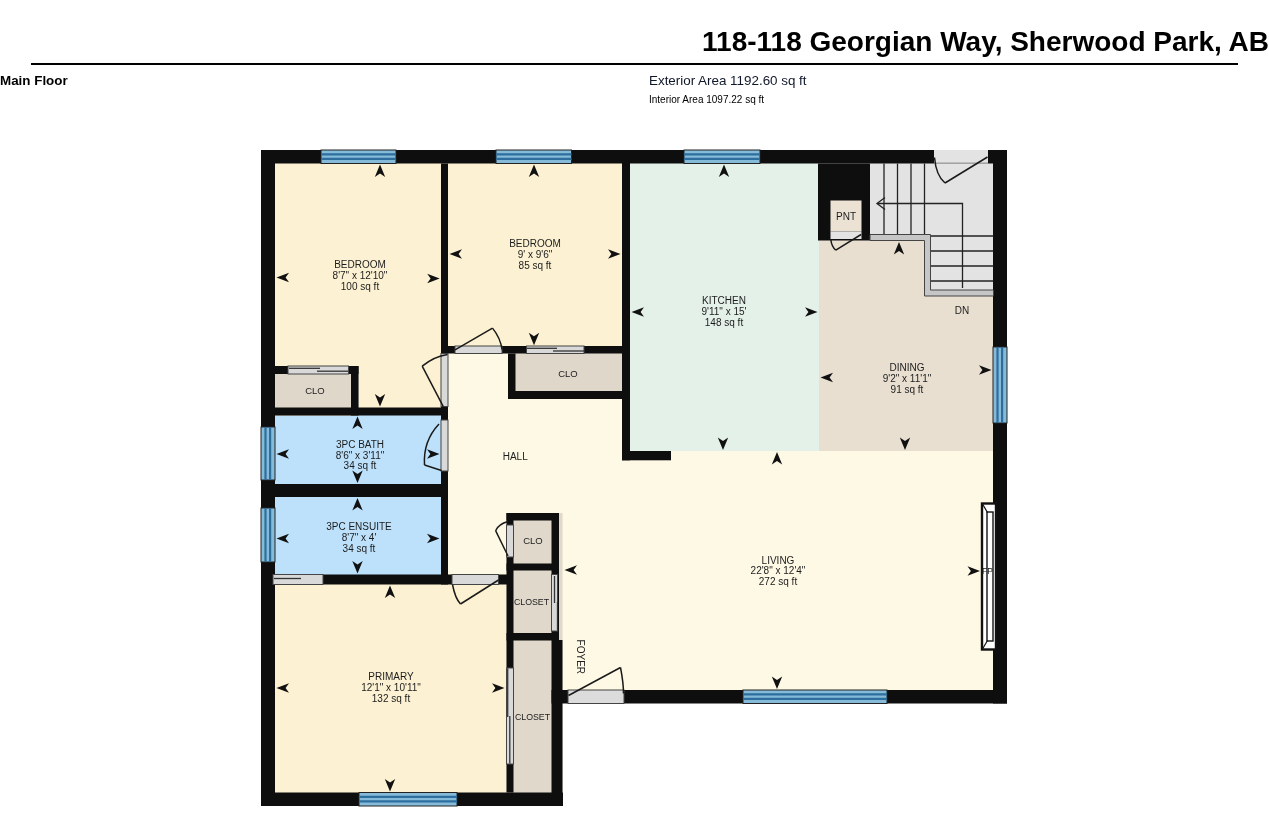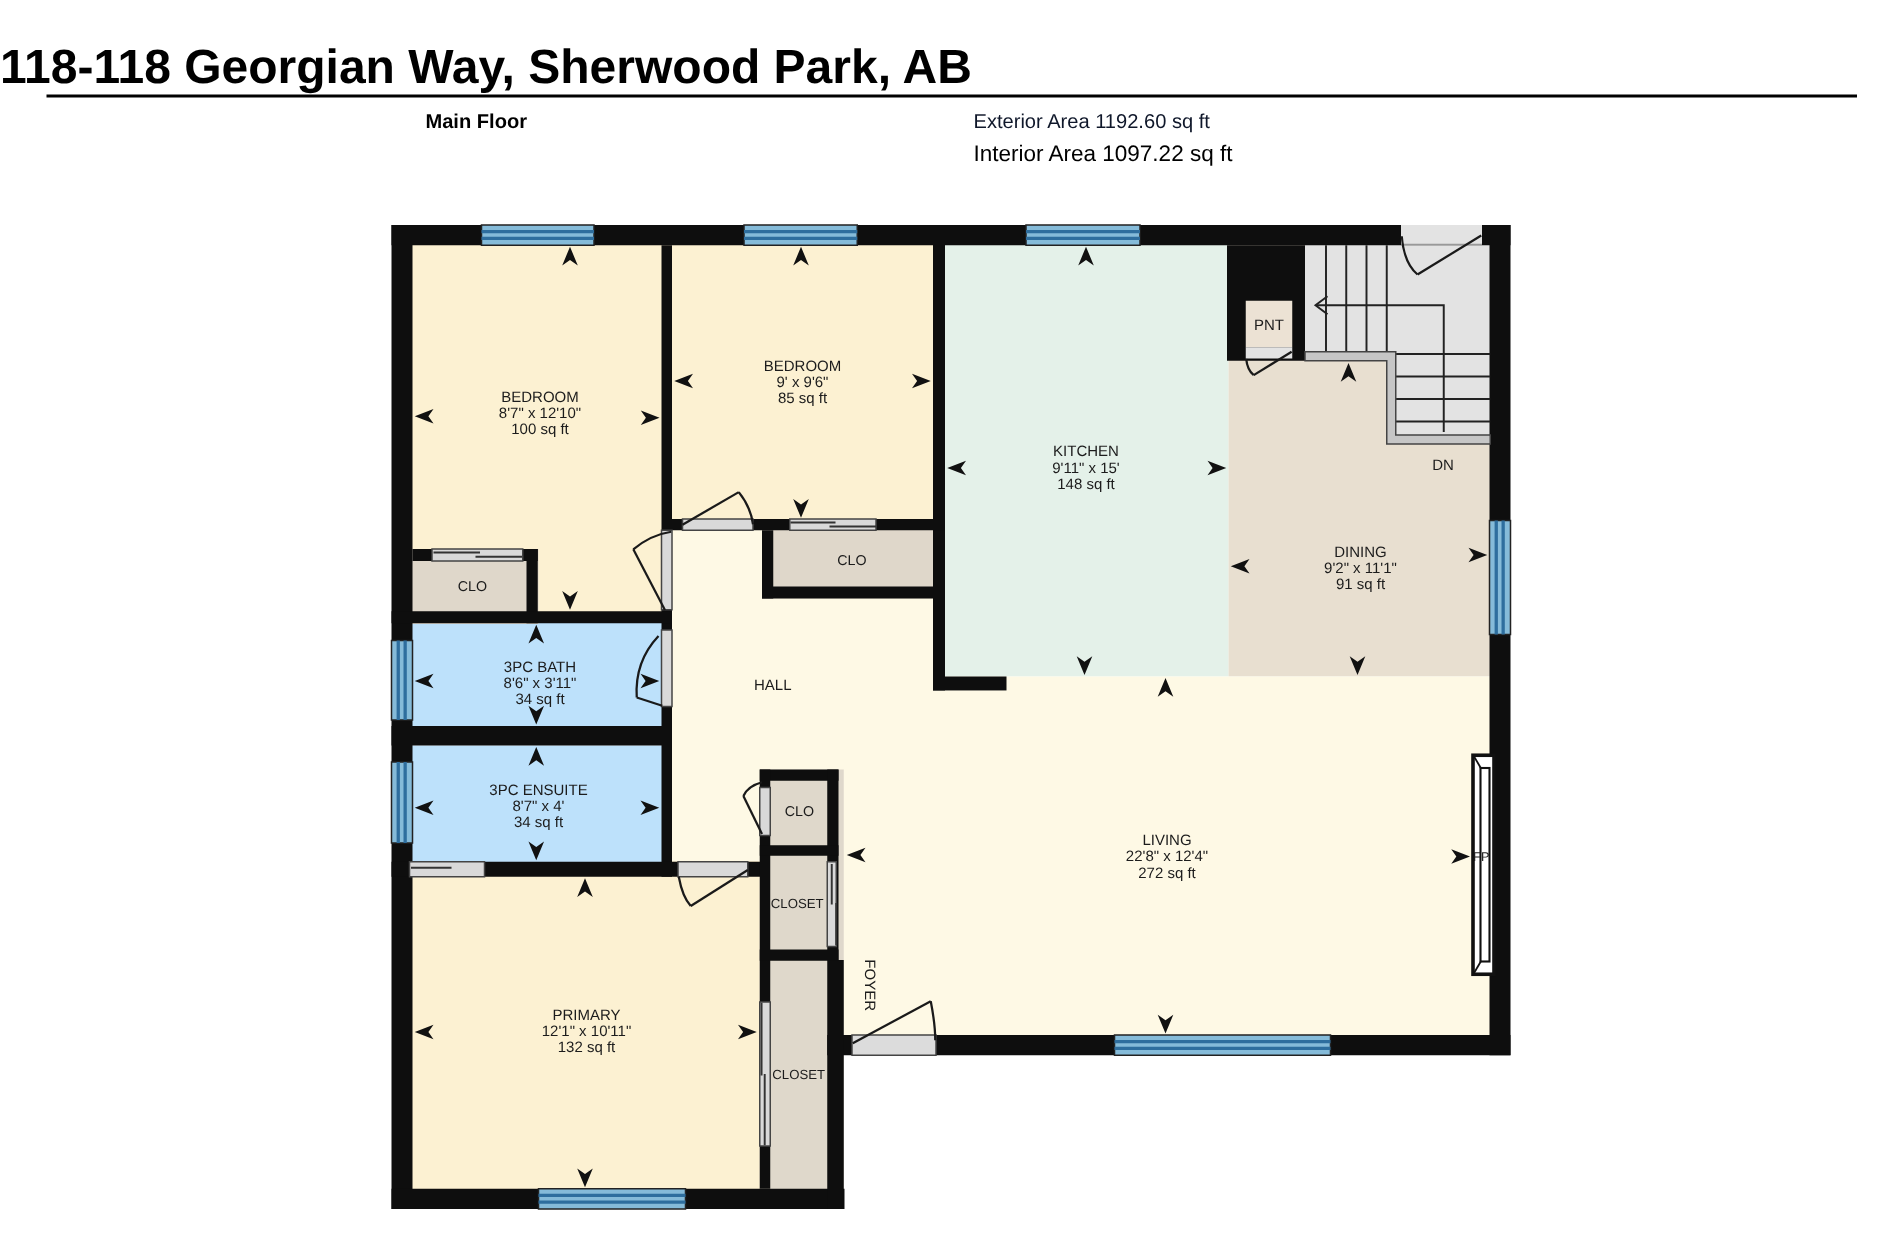--- a/index.html
+++ b/index.html
@@ -1,21 +1,21 @@
 <!DOCTYPE html>
 <html><head>
 <meta charset="utf-8">
 <style>
   html,body{margin:0;padding:0;background:#ffffff;}
   body{width:1269px;height:830px;font-family:"Liberation Sans",sans-serif;}
-  .title{position:absolute;top:26.4px;left:0;width:1269px;text-align:left;font-weight:bold;font-size:32px;color:#000;}
+  .title{position:absolute;top:26.4px;left:0;width:1269px;text-align:right;font-weight:bold;font-size:28px;color:#000;}
   .rule{position:absolute;top:62.5px;left:31px;width:1207px;height:2.3px;background:#000;}
-  .sub1{position:absolute;top:73px;left:0;width:635px;text-align:center;font-weight:bold;font-size:13.4px;color:#000;}
+  .sub1{position:absolute;top:73px;left:0;width:635px;text-align:left;font-weight:bold;font-size:13.4px;color:#000;}
   .sub2{position:absolute;top:73px;left:649px;font-size:13.4px;color:#0f172a;}
-  .sub3{position:absolute;top:93.8px;left:649px;font-size:15px;color:#000;}
+  .sub3{position:absolute;top:93.8px;left:649px;font-size:10px;color:#000;}
   svg{position:absolute;left:0;top:0;}
   text{font-family:"Liberation Sans",sans-serif;fill:#1c1c1c;}
   .rm{font-size:10px;}
   .nm{font-size:10px;} .cl{font-size:9.5px;} .ct{font-size:8.8px;}
 </style>
 </head>
 <body>
 
 <div class="title">118-118 Georgian Way, Sherwood Park, AB</div>
 

